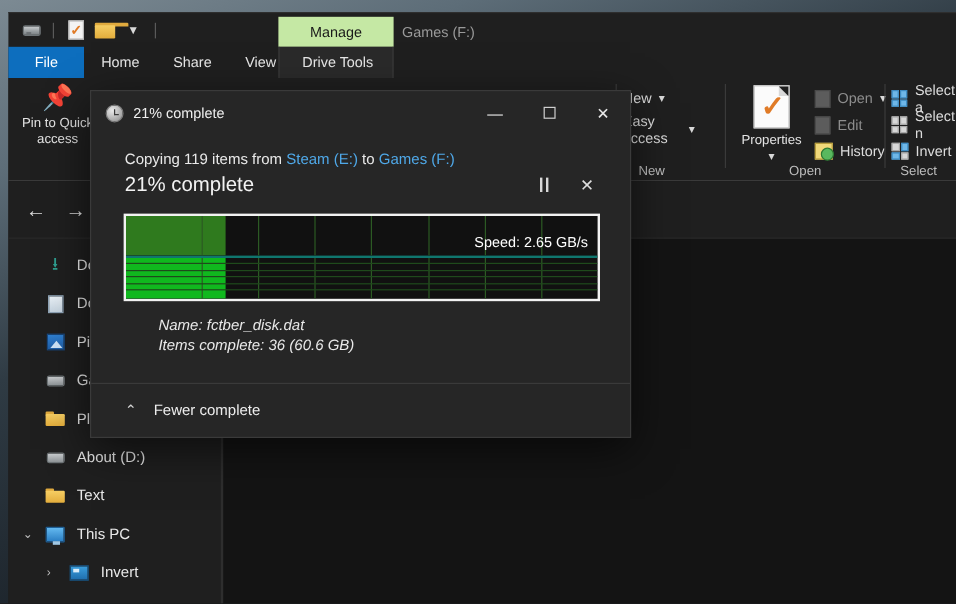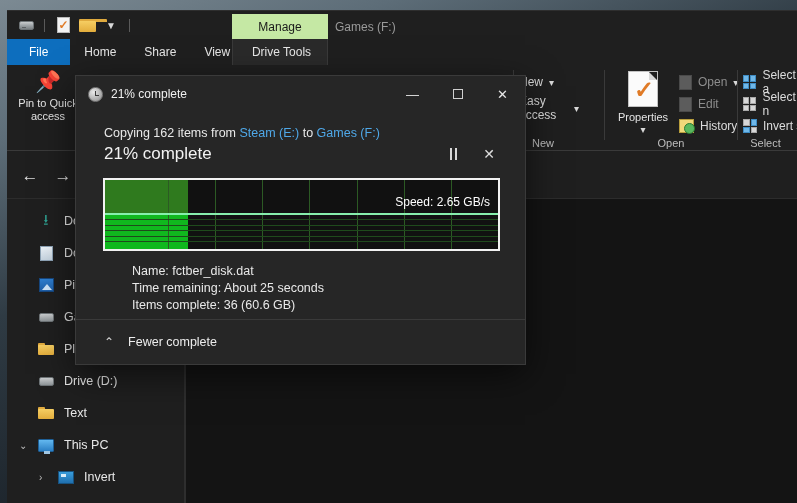--- a/index.html
+++ b/index.html
@@ -150,29 +150,29 @@
   .pct-row { display: flex; align-items: center; justify-content: space-between; }
   .pct-big { font-size: 17px; color: #f2f2f2; }
   .pct-ctrls { display: flex; align-items: center; gap: 26px; padding-right: 8px; }
   .ctrl { color: #dedede; font-size: 14px; }
   .pause-glyph { display:inline-flex; gap:3px; }
   .pause-glyph i { display:block; width:2px; height:12px; background:#d8d8d8; }
 
   
   .graph { margin: 14px 0 0 -1px; width: 397px; height: 73px;
            border: 2px solid #f2f2f2; background: #111; position: relative; overflow: hidden; }
-  .graph-top { position: absolute; left:0; top:0; width: 100%; height: 50%; border-bottom: 2px solid #86efac; overflow:hidden;}
+  .graph-top { position: absolute; left:0; top:0; width: 100%; height: 50%; border-bottom: 2px solid #0f766e; overflow:hidden;}
   .graph-bot { position: absolute; left:0; bottom:0; width: 100%; height: 50%; overflow:hidden; }
   .vgrid { position: absolute; top:0; bottom:0; width:1px; background:#2c5a24; }
   .hgrid { position: absolute; left:0; right:0; height:1px; background:#1f4a1c; }
   .fill-top { position: absolute; left:0; top:0; bottom:0; background:#2f7a1e; }
   .fill-bot { position: absolute; left:0; top:0; bottom:0; background:#10b81e; }
   .speed { position: absolute; right: 8px; bottom: 4px; font-size: 12px; color: #ffffff; }
 
-  .details { padding: 12px 0 0 28px; font-size: 12.5px; color: #e9e9e9; line-height: 17px; }
+  .details { padding: 12px 0 0 28px; font-size: 12.5px; color: #e9e9e9; line-height: 17px; font-style: italic; }
   .details .k { color: #e9e9e9; }
 
   .dlg-footer { position: absolute; left: 0; right: 0; bottom: 0; height: 45px;
                 border-top: 1px solid #3a3a3a; display: flex; align-items: center; padding-left: 28px; gap: 14px; }
   .chev-up { color: #d5d5d5; font-size: 12px; }
   .fewer { font-size: 12.5px; color: #ededed; }
 </style>
 </head>
 <body>
 
@@ -333,21 +333,21 @@
               <span class="t"></span>
               <span class="b"></span>
             </span>
           </span>
         <span>Play</span>
       </div>
       <div class="nav-item">
         <span class="ico">
             <span class="ic-hdd"></span>
           </span>
-        <span>Drive (D:)</span>
+        <span>About (D:)</span>
       </div>
       <div class="nav-item">
         <span class="ico">
             <span class="ic-fold">
               <span class="t"></span>
               <span class="b"></span>
             </span>
           </span>
         <span>Text</span>
       </div>
@@ -379,21 +379,21 @@
         <div class="cap-btn">—</div>
         <div class="cap-btn">
             <span class="cap-box"></span>
           </div>
         <div class="cap-btn">✕</div>
       </div>
     </div>
 
     <div class="dlg-body">
       <div class="line-from">
-        <span>Copying 162 items from </span><span class="link">Steam (E:)</span><span> to </span><span class="link">Games (F:)</span>
+        <span>Copying 119 items from </span><span class="link">Steam (E:)</span><span> to </span><span class="link">Games (F:)</span>
       </div>
 
       <div class="pct-row">
         <div class="pct-big">21% complete</div>
         <div class="pct-ctrls">
           <span class="ctrl pause-glyph">
               <i></i>
               <i></i>
             </span>
           <span class="ctrl">✕</span>
@@ -428,24 +428,20 @@
           <div class="hgrid" style="top:78%"></div>
         </div>
       </div>
 
       <div class="details">
         <div>
           <span class="k">Name:</span>
           <span>fctber_disk.dat</span>
         </div>
         <div>
-          <span class="k">Time remaining:</span>
-          <span>About 25 seconds</span>
-        </div>
-        <div>
           <span class="k">Items complete:</span>
           <span>36 (60.6 GB)</span>
         </div>
       </div>
     </div>
 
     <div class="dlg-footer">
       <span class="chev-up">⌃</span>
       <span class="fewer">Fewer complete</span>
     </div>

